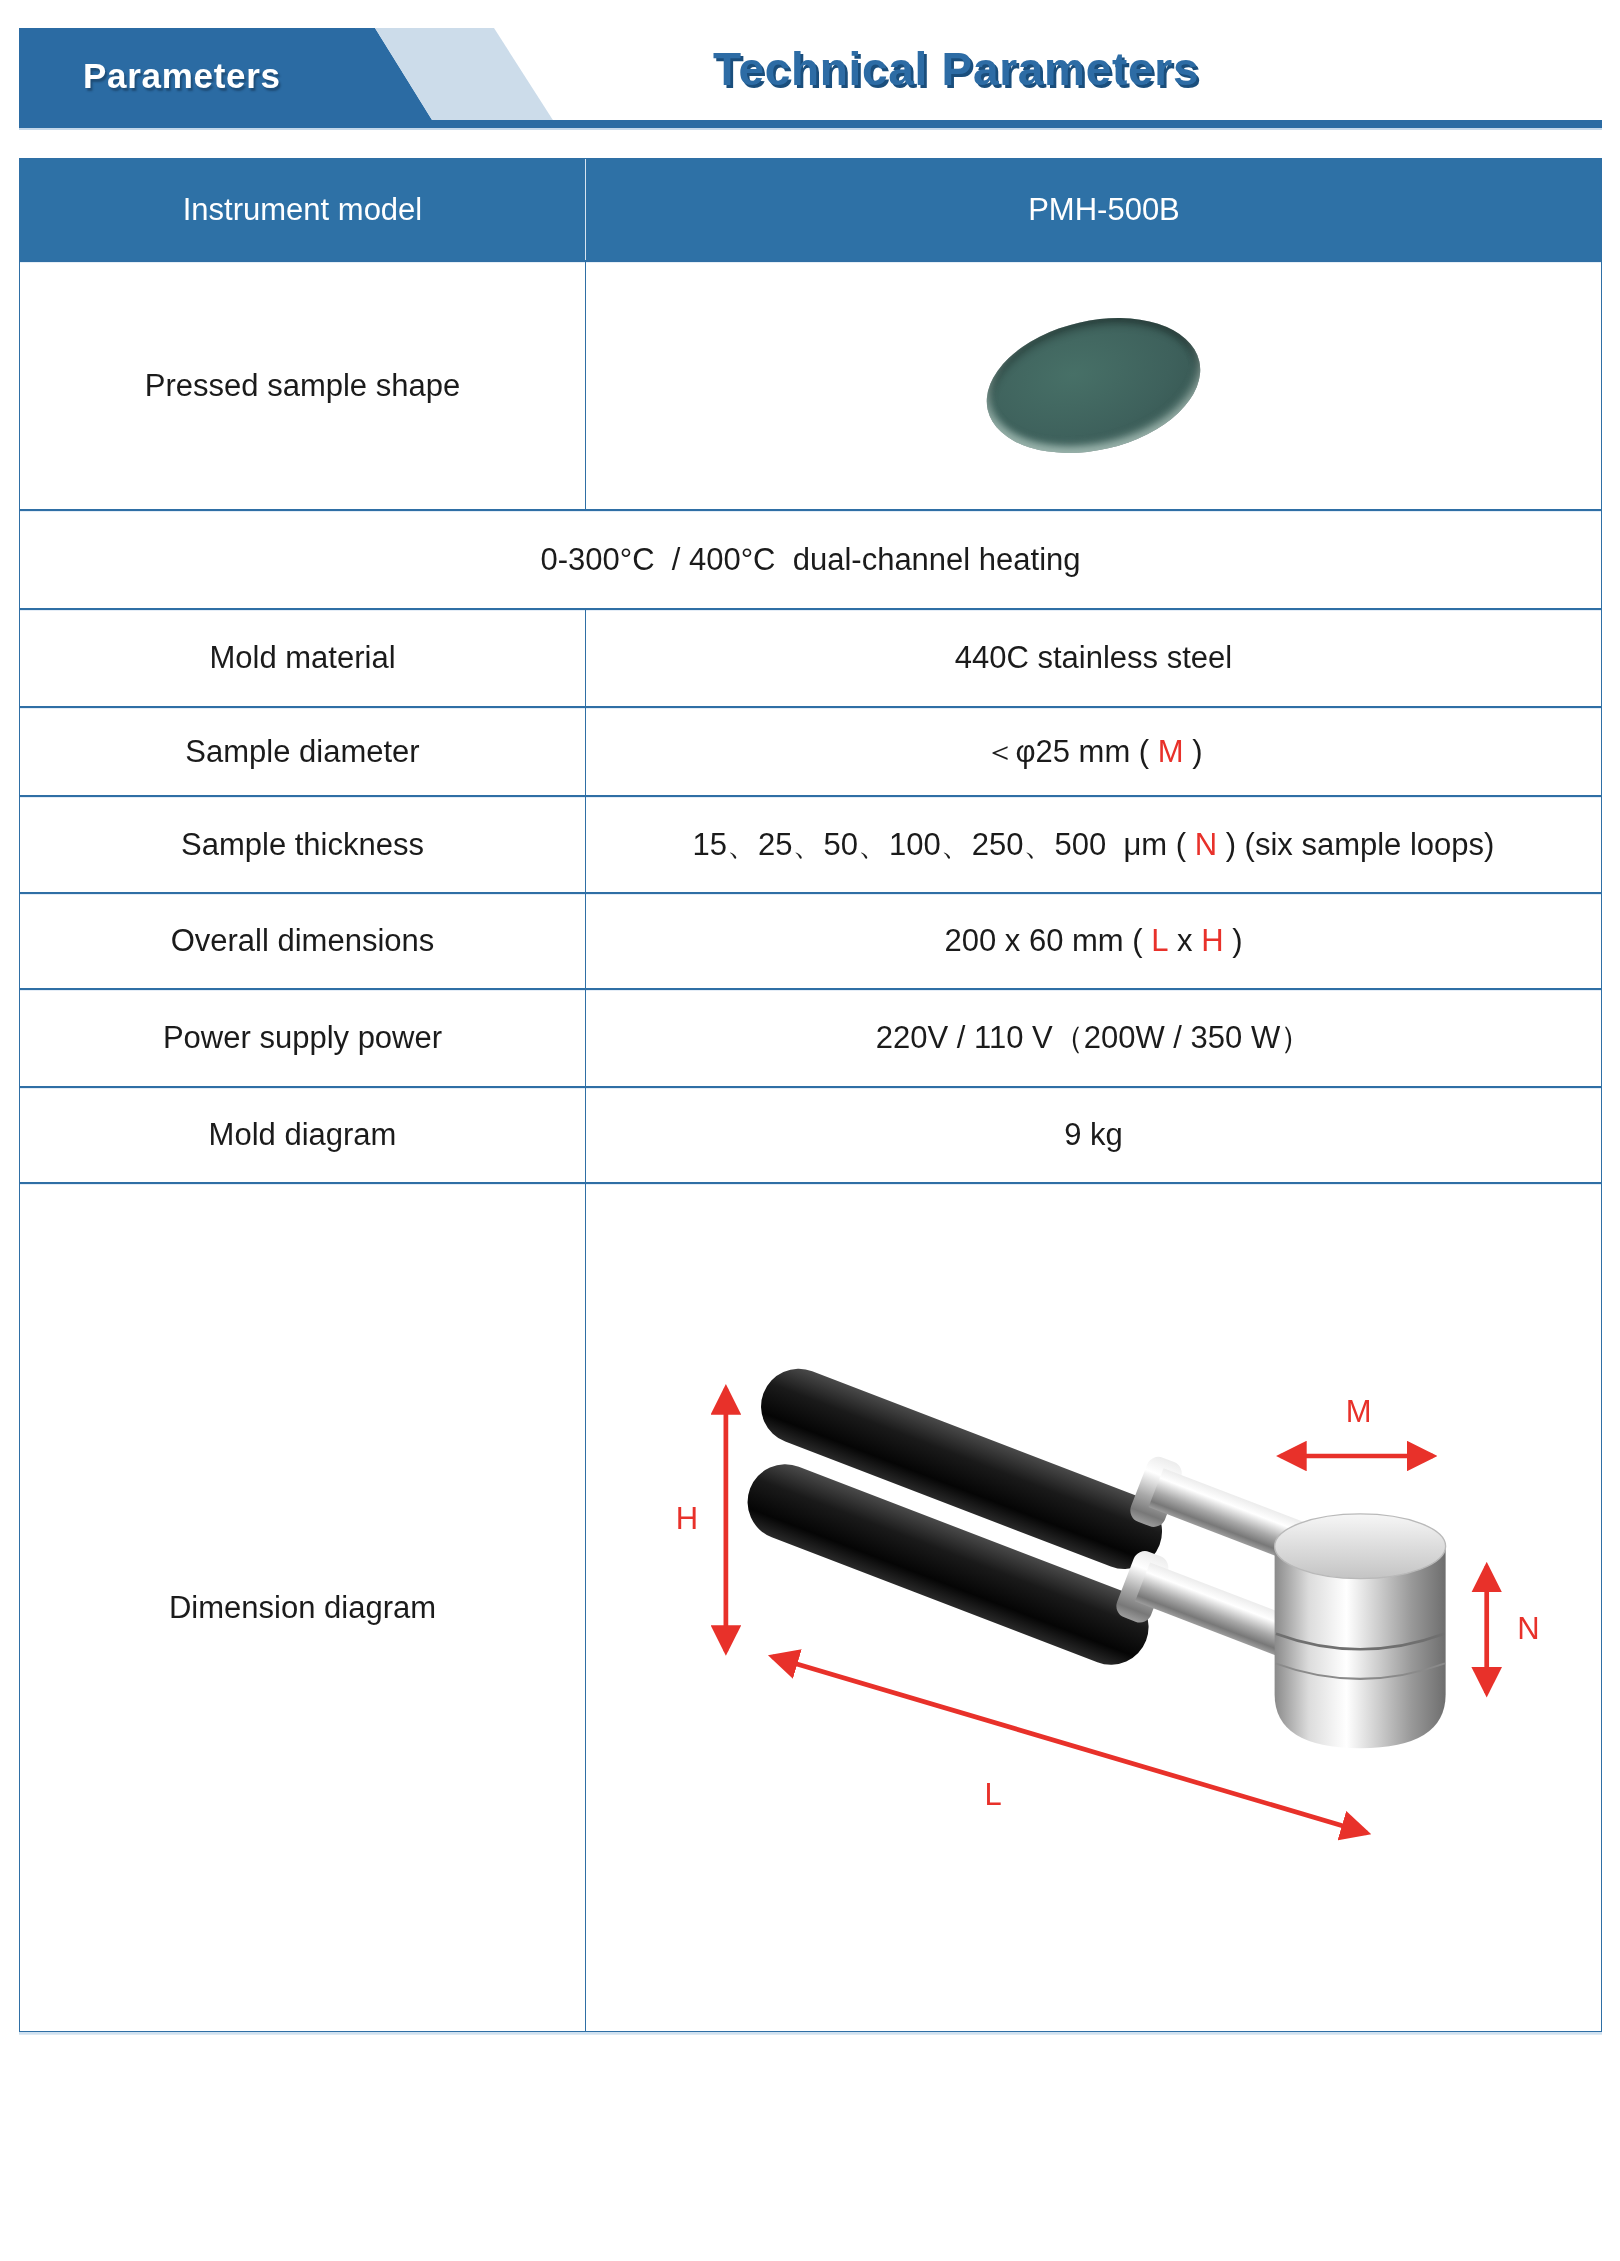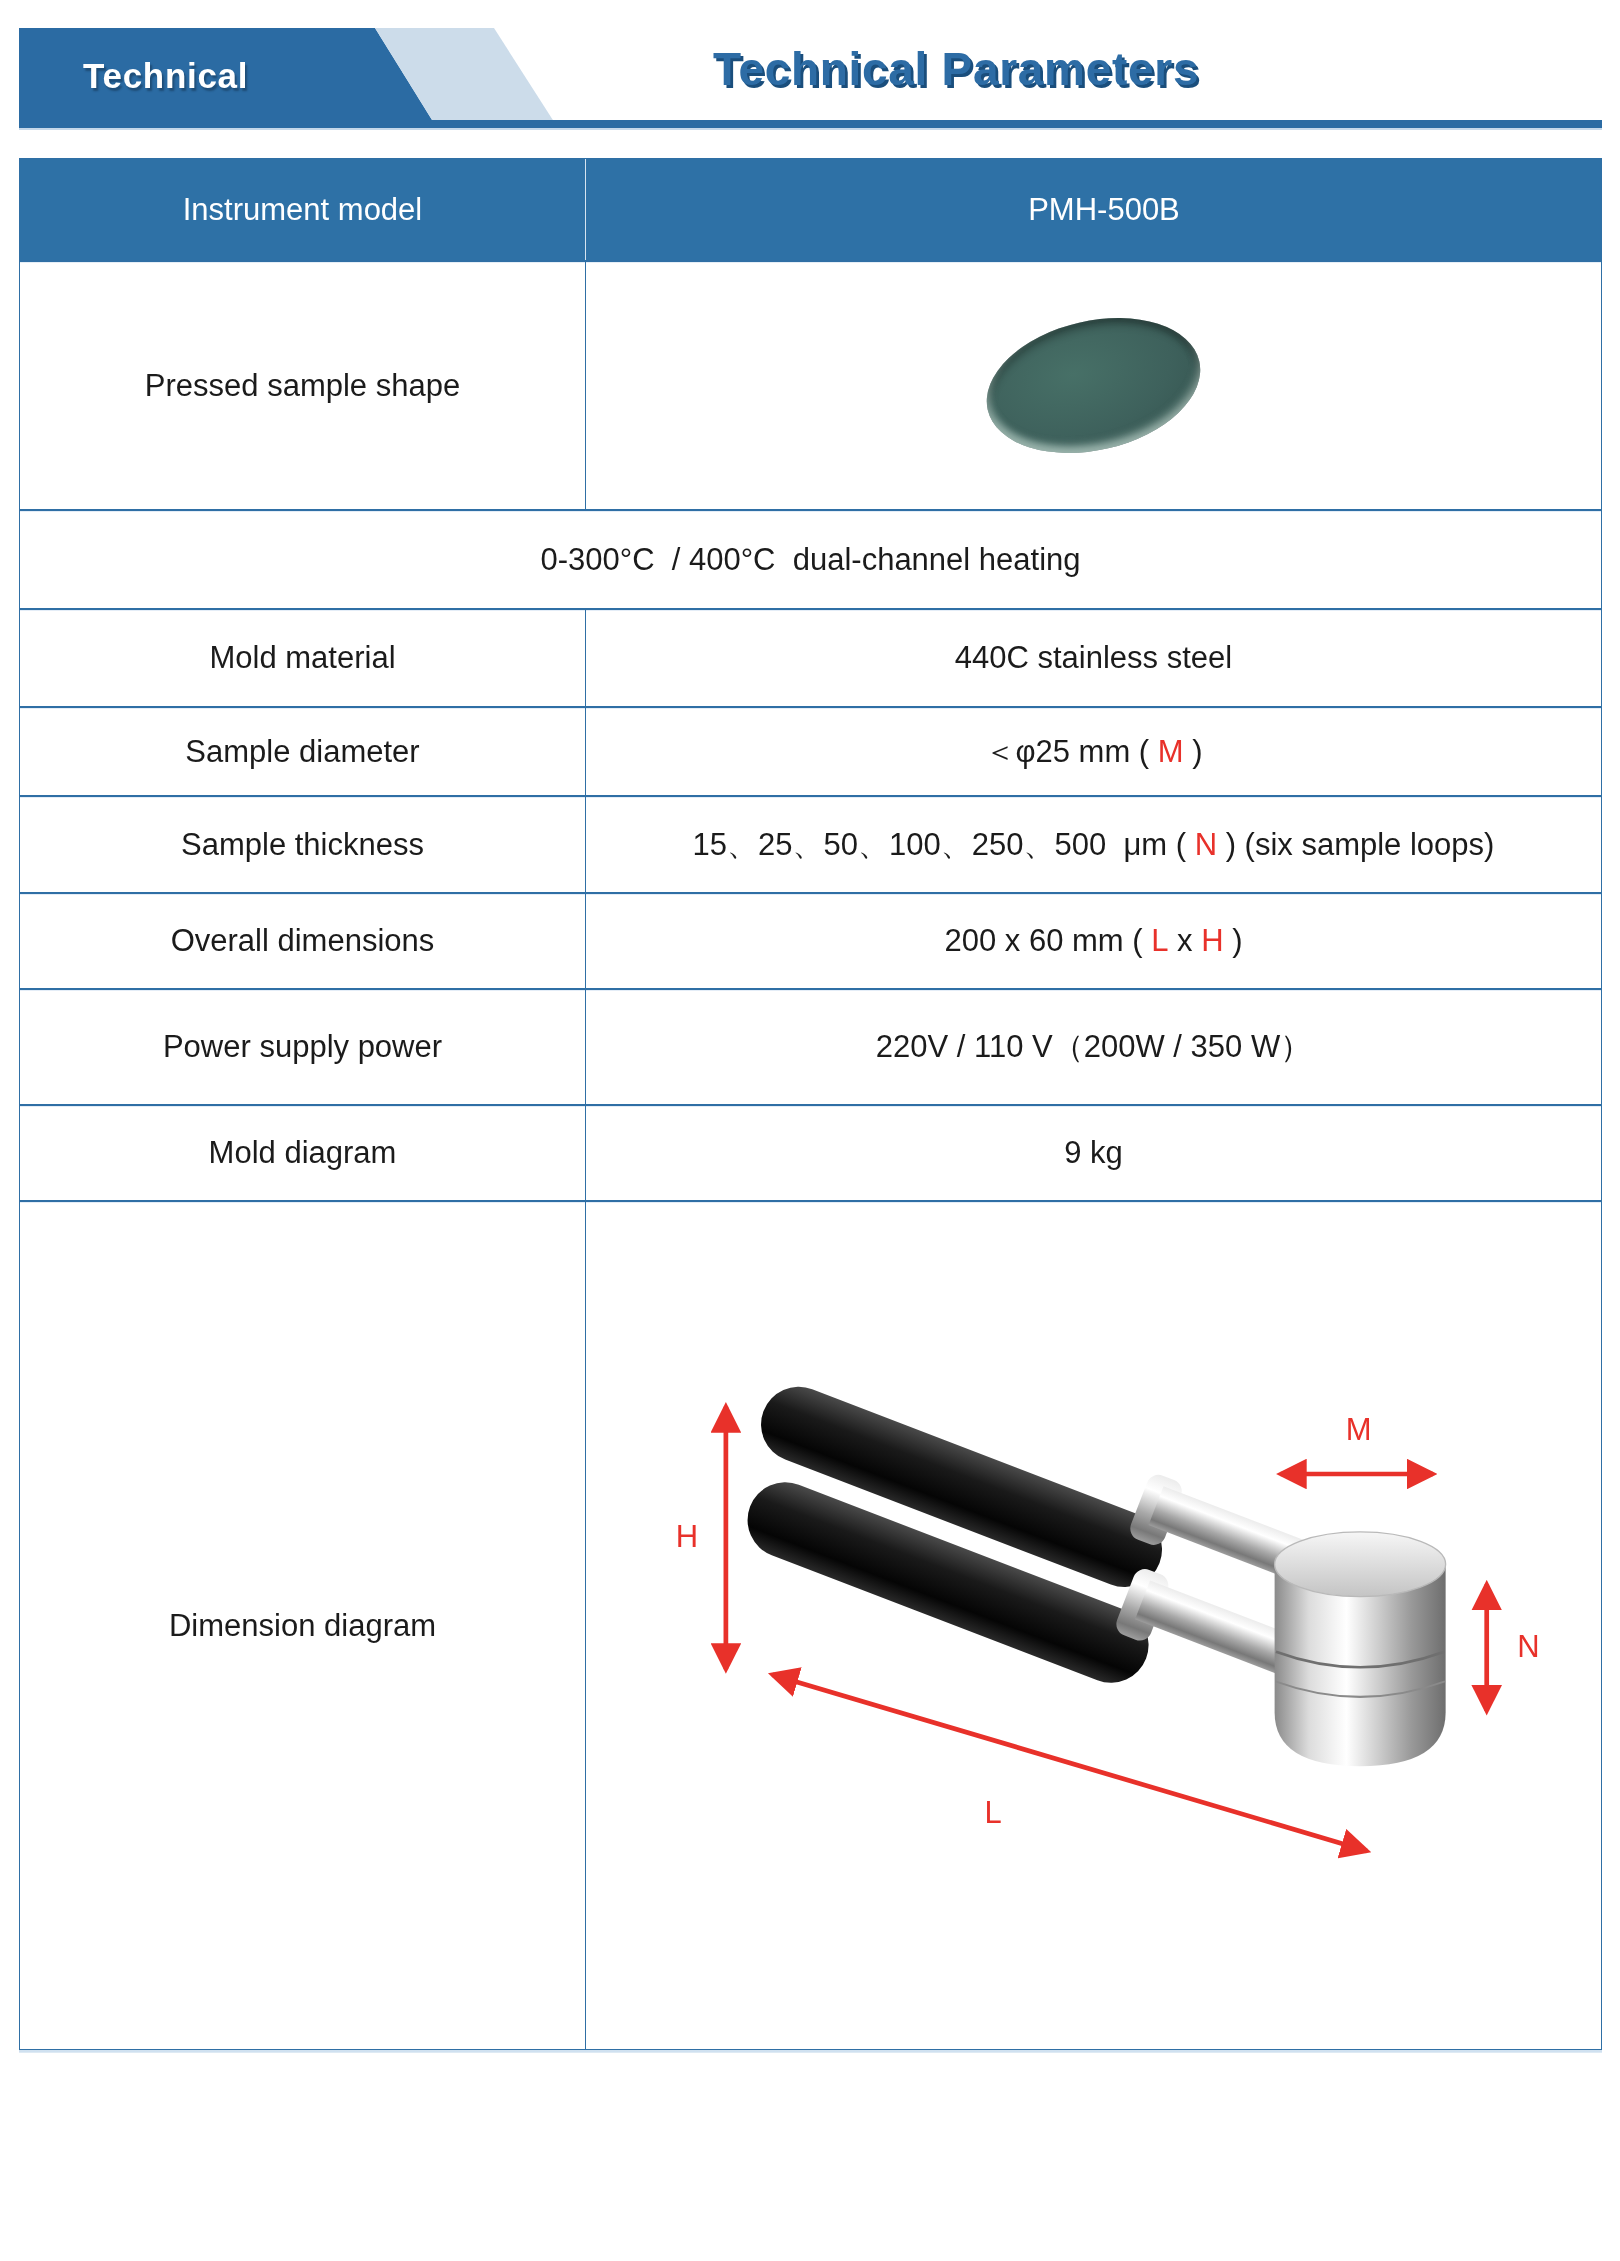--- a/index.html
+++ b/index.html
@@ -55,21 +55,21 @@
   .td{display:flex;align-items:center;justify-content:center;
       font-size:31px;text-align:center;white-space:pre-wrap;padding:0 12px;}
   .td.label{flex:0 0 566px;width:566px;border-right:1.3px solid var(--line);}
   .td.value{flex:1;}
   .tr.head{background:var(--blue);gap:21px;}
   .tr.head .td{color:#ffffff;}
   .tr.head .td.label{border-right-color:#d6e4f0;}
   .row-h{height:103px;}
   .row-disc{height:249px;}
   .r2{height:99px;}.r3{height:98px;}.r4{height:89px;}
-  .r5{height:97px;}.r6{height:96px;}.r7{height:116px;}.r8{height:96px;}
+  .r5{height:97px;}.r6{height:96px;}.r7{height:98px;}.r8{height:96px;}
   .row-diagram{height:847px;}
   .red{color:var(--red);}
   
   .disc{
     width:217px;height:129px;border-radius:50%;
     transform:rotate(-13deg);
     background:radial-gradient(ellipse at 42% 38%, #477067 0%, #3e615c 55%, #33514d 100%);
     box-shadow:
       inset 0 -6.7px 8px rgba(205,228,218,.55),
       inset 5.4px -4px 6.7px rgba(190,215,205,.30),
@@ -80,21 +80,21 @@
   .td.diagram{padding:0;align-items:stretch;}
   .diagram-svg{width:100%;height:100%;display:block;}
   .dim-label{font-family:"Liberation Sans","DejaVu Sans",sans-serif;}
 </style>
 </head>
 <body>
 
 <div class="header">
   <div class="tab-blue"></div>
   <div class="tab-light"></div>
-  <div class="tab-label">Technical</div>
+  <div class="tab-label">Parameters</div>
   <div class="header-bar"></div>
   <div class="page-title">Technical Parameters</div>
 </div>
 
 <div class="spec-table">
 
   <div class="tr head row-h">
     <div class="td label">Instrument model</div>
     <div class="td value">PMH-500B</div>
   </div>

